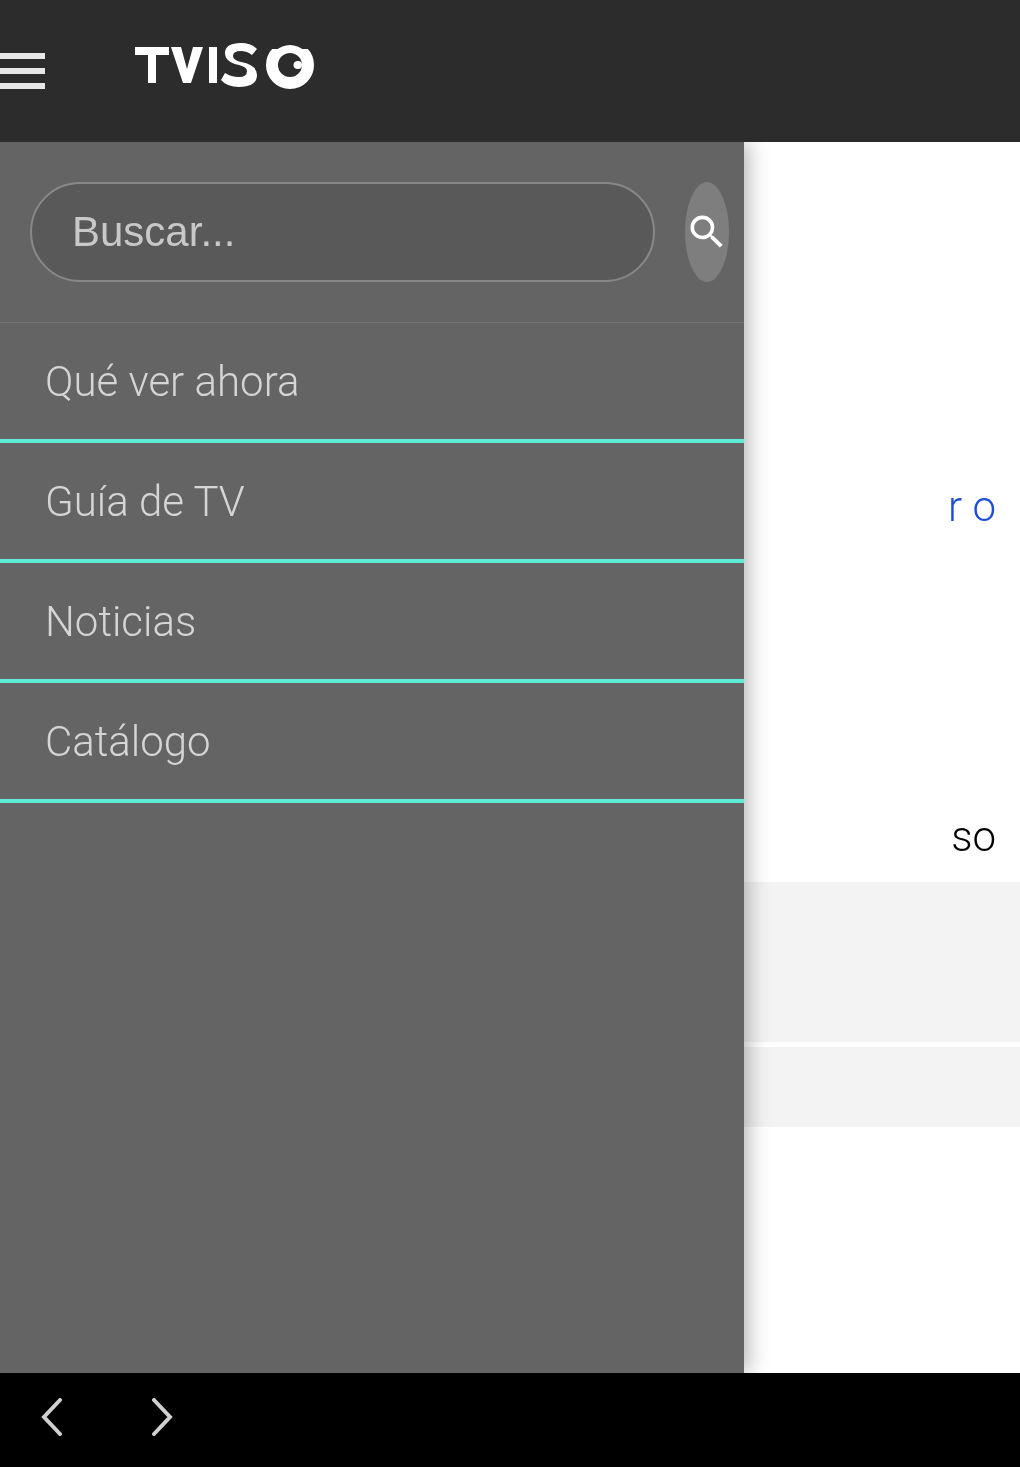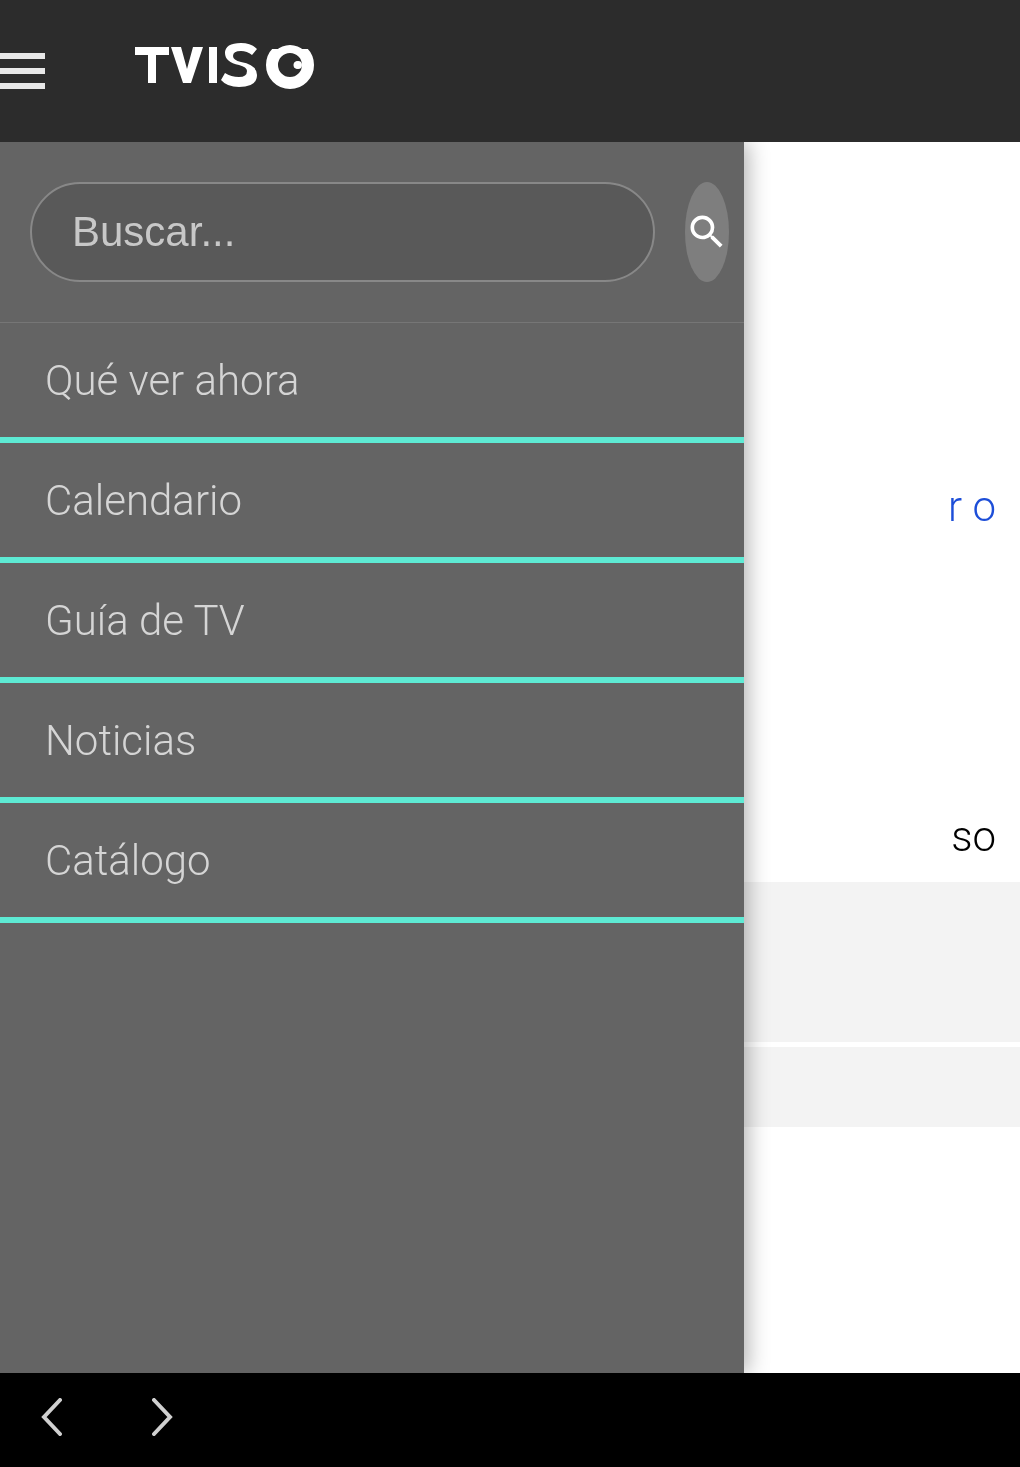--- a/index.html
+++ b/index.html
@@ -151,21 +151,21 @@
       width: 44px;
       height: 44px;
       fill: #fff;
     }
     
     .menu {
       border-top: 1px solid #767676;
     }
     .menu-item {
       height: 120px;
-      border-bottom: 6px solid #5eead4;
+      border-bottom: 4px solid #5eead4;
       display: flex;
       align-items: center;
       padding-left: 45px;
       color: #d5d5d5;
       font-size: 42px;
       font-weight: 300;
       cursor: pointer;
     }
     
     
@@ -229,23 +229,20 @@
     <input class="search-input" type="text" placeholder="Buscar..." style="">
     <button class="search-btn">
       <svg viewBox="0 0 24 24">
         <path d="M15.5 14h-.79l-.28-.27A6.471 6.471 0 0016 9.5 6.5 6.5 0 109.5 16c1.61 0 3.09-.59 4.23-1.57l.27.28v.79l5 4.99L20.49 19l-4.99-5zm-6 0C7.01 14 5 11.99 5 9.5S7.01 5 9.5 5 14 7.01 14 9.5 11.99 14 9.5 14z"></path>
       </svg>
     </button>
   </div>
   <div class="menu">
     <div class="menu-item">
       <span>Qué ver ahora</span>
-    </div>
-    <div class="menu-item">
-      <span>Calendario</span>
     </div>
     <div class="menu-item">
       <span>Guía de TV</span>
     </div>
     <div class="menu-item">
       <span>Noticias</span>
     </div>
     <div class="menu-item">
       <span>Catálogo</span>
     </div>

